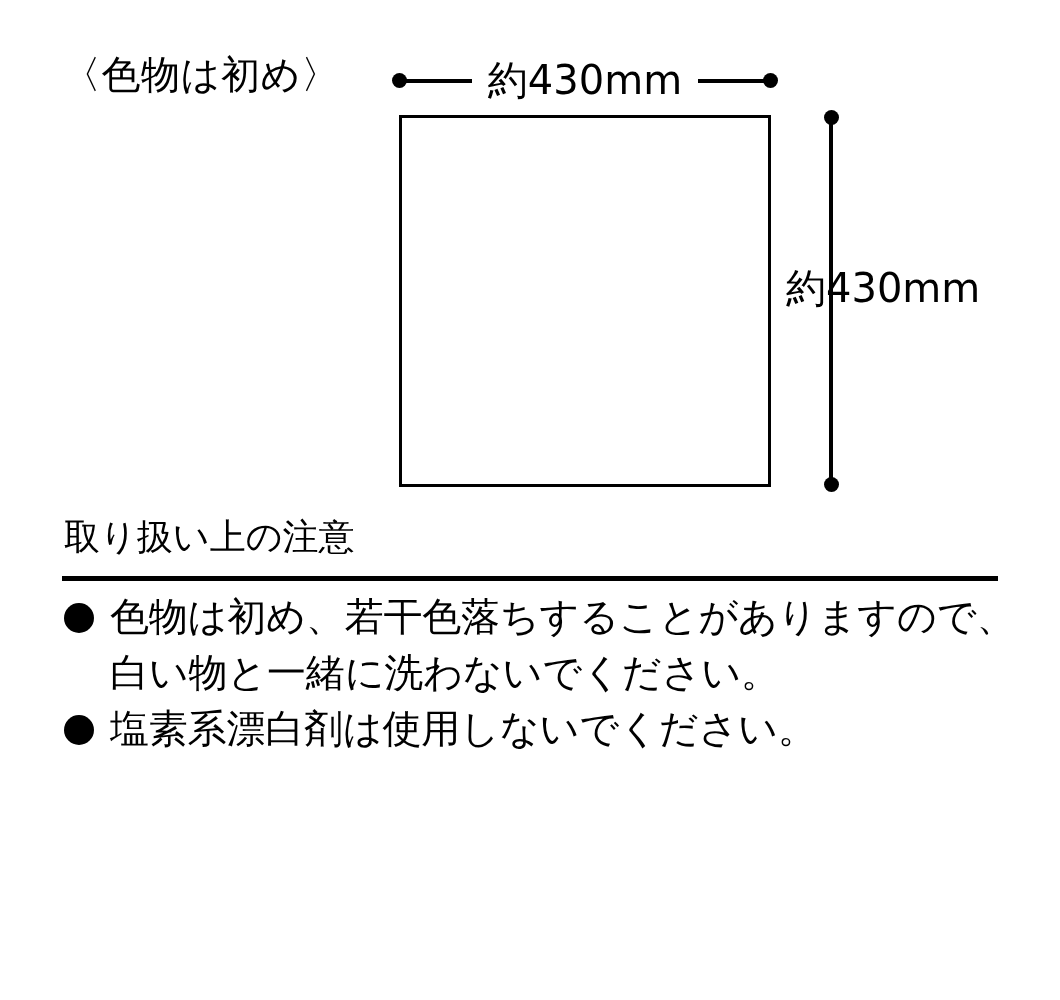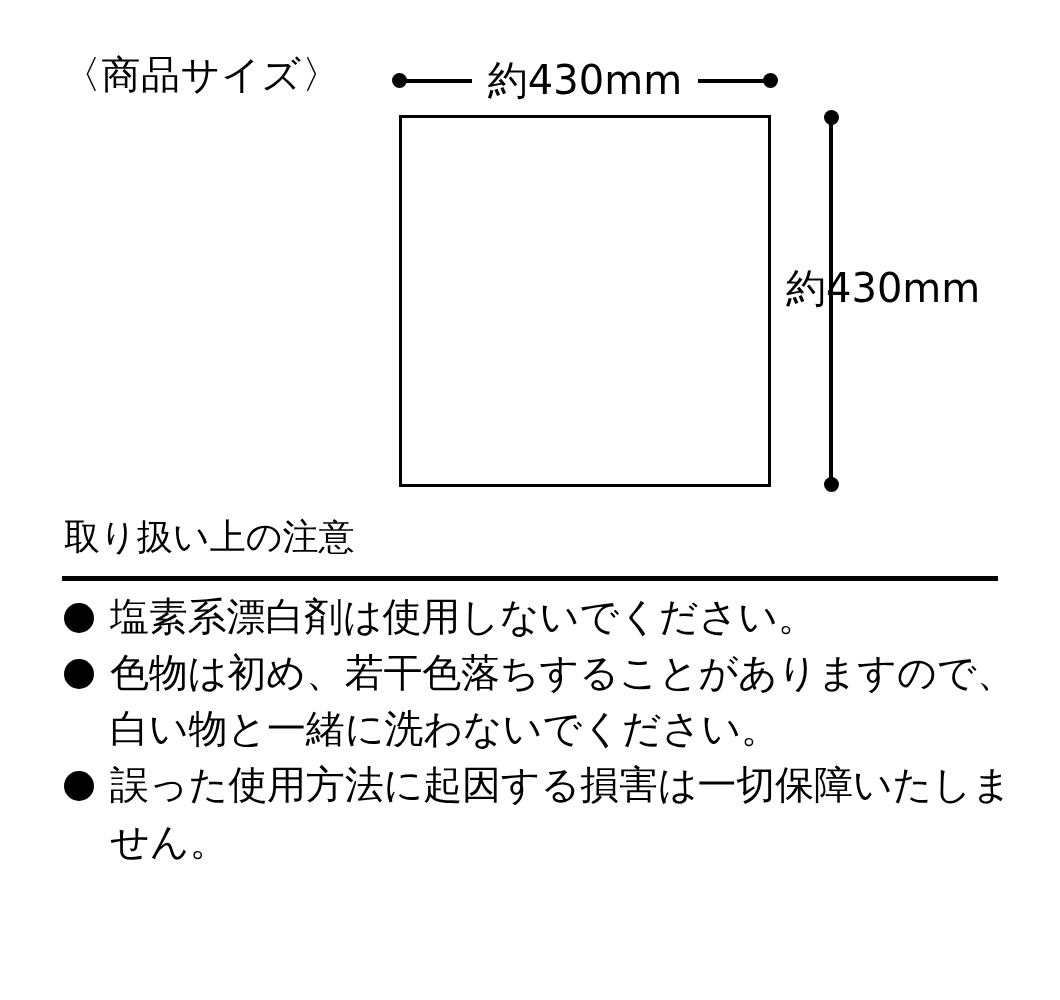--- a/index.html
+++ b/index.html
@@ -171,21 +171,21 @@
     height: 30px;
     border-radius: 50%;
     background: #000;
   }
 </style>
 </head>
 <body>
 
 <div id="size-section">
 
-  <div id="size-label">〈商品サイズ〉</div>
+  <div id="size-label">〈色物は初め〉</div>
 
   <div id="product-square"></div>
 
   <div id="top-dim">
     <span class="dot-left"></span>
     <span class="line-left"></span>
     <span class="line-right"></span>
     <span class="dot-right"></span>
     <div id="top-dim-text">約430mm</div>
   </div>
@@ -198,24 +198,20 @@
 
   <div id="right-dim-text">約430mm</div>
 </div>
 
 <div id="notes-section">
   <div id="notes-heading">取り扱い上の注意</div>
   <div id="notes-rule"></div>
   <ul id="notes-list">
     <li>
       <span class="bullet"></span>
-      <span>塩素系漂白剤は使用しないでください。</span>
-    </li>
-    <li>
-      <span class="bullet"></span>
       <span>色物は初め、若干色落ちすることがありますので、白い物と一緒に洗わないでください。</span>
     </li>
     <li>
       <span class="bullet"></span>
-      <span>誤った使用方法に起因する損害は一切保障いたしません。</span>
+      <span>塩素系漂白剤は使用しないでください。</span>
     </li>
   </ul>
 </div>
 
 </body></html>

